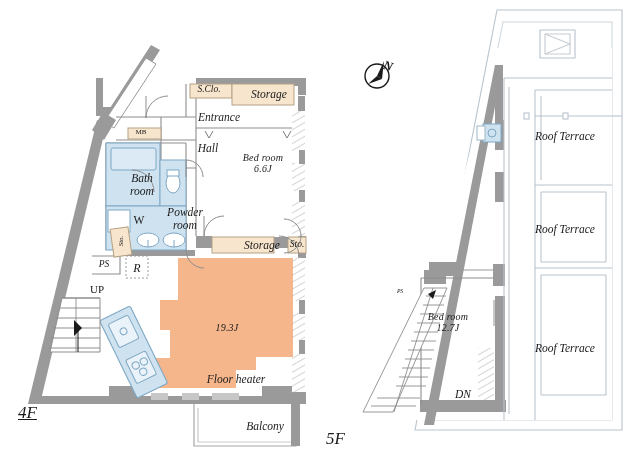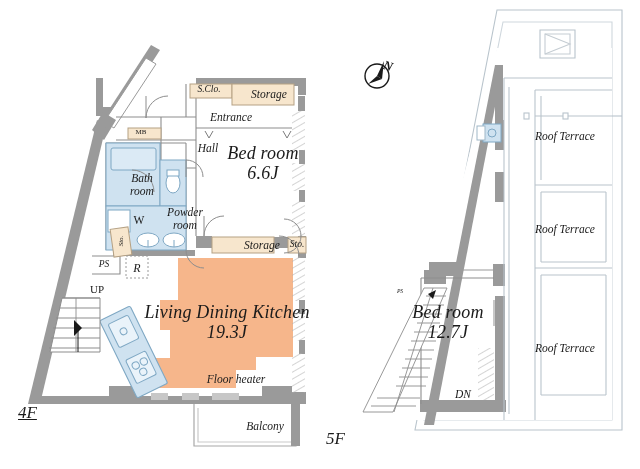--- a/index.html
+++ b/index.html
@@ -7,21 +7,21 @@
   body{width:640px;height:469px;overflow:hidden;
        font-family:"Liberation Serif","DejaVu Serif",serif;}
   #plan-root{position:relative;width:640px;height:469px;background:#fff;}
   svg#plan-svg{position:absolute;left:0;top:0;width:640px;height:469px;display:block;}
 
   
   .lbl{position:absolute;white-space:nowrap;color:#1a1a1a;
        font-family:"Liberation Serif","DejaVu Serif",serif;
        font-style:italic;line-height:1.05;text-align:center;
        transform:translate(-50%,-50%);pointer-events:none;}
-  .lbl.big{font-size:18px;letter-spacing:.2px;}
+  .lbl.big{font-size:10px;letter-spacing:.2px;}
   .lbl.mid{font-size:11.5px;padding-left:40px;}
   .lbl.sml{font-size:9.5px;}
   .lbl.tiny{font-size:7px;}
   .lbl.xtiny{font-size:5.6px;}
   .lbl.up{font-style:normal;font-size:11px;}
   .lbl.floorid{font-style:italic;font-size:17px;font-weight:400;
                transform:translate(0,0);}
   .lbl.rot{transform:translate(-50%,-50%) rotate(-90deg);}
   .lbl.two{line-height:1.12;}
   .lbl.serifR{font-style:italic;font-size:12px;}
@@ -300,21 +300,21 @@
       <path d="M19,24 L24,27 L10,32 Z" fill="#1a1a1a"></path>
     </svg>
   </div>
   <div class="lbl north" style="left:388px;top:66px;">N</div>
 
   <div class="lbl floorid" style="left:18px;top:404px;text-decoration:underline;">4F</div>
   <div class="lbl floorid" style="left:326px;top:430px;text-align:right;">5F</div>
 
   <div class="lbl sml" style="left:209px;top:90px;">S.Clo.</div>
   <div class="lbl mid" style="left:249px;top:94px;">Storage</div>
-  <div class="lbl mid" style="left:199px;top:117px;margin-left:12px;">Entrance</div>
+  <div class="lbl mid" style="left:199px;top:117px;">Entrance</div>
   <div class="lbl tiny" style="left:141px;top:133px;font-style:normal;">MB</div>
   <div class="lbl mid" style="left:188px;top:148px;">Hall</div>
 
   <div class="lbl big two" style="left:263px;top:163px;">
     <span>Bed room</span><br>
     <span>6.6J</span>
   </div>
 
   <div class="lbl mid two" style="left:122px;top:185px;">
     <span>Bath</span><br>
@@ -329,21 +329,21 @@
   </div>
 
   <div class="lbl tiny rot" style="left:122px;top:241px;">Sto.</div>
   <div class="lbl sml" style="left:104px;top:265px;">PS</div>
   <div class="lbl serifR" style="left:137px;top:268px;">R</div>
   <div class="lbl mid" style="left:242px;top:245px;">Storage</div>
   <div class="lbl sml" style="left:297px;top:245px;">Sto.</div>
   <div class="lbl up" style="left:97px;top:290px;">UP</div>
 
   <div class="lbl big two" style="left:227px;top:322px;">
-    <span>Living Dining Kitchen</span><br>
+    <br>
     <span>19.3J</span>
   </div>
 
   <div class="lbl mid" style="left:216px;top:379px;">Floor heater</div>
   <div class="lbl mid" style="left:245px;top:426px;">Balcony</div>
 
   <div class="lbl mid" style="left:545px;top:136px;">Roof Terrace</div>
   <div class="lbl mid" style="left:545px;top:229px;">Roof Terrace</div>
   <div class="lbl mid" style="left:545px;top:348px;">Roof Terrace</div>
   <div class="lbl xtiny" style="left:400px;top:292px;">PS</div>

